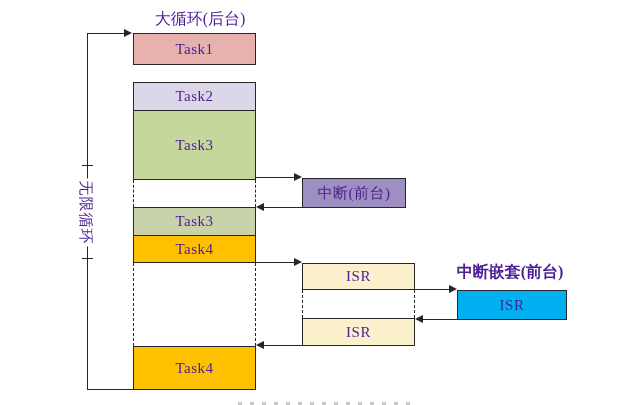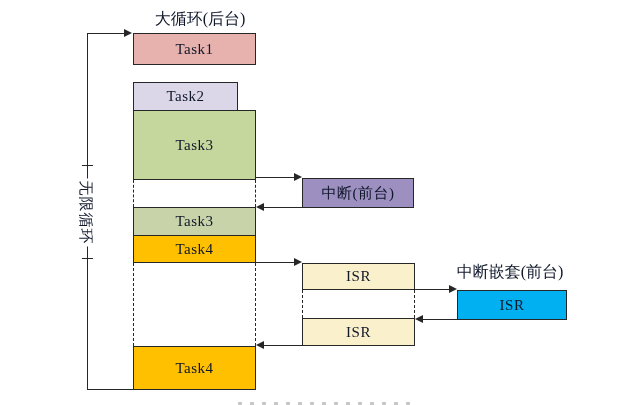--- a/index.html
+++ b/index.html
@@ -1,18 +1,18 @@
 <!DOCTYPE html>
 <html><head>
 <meta charset="utf-8">
 <style>
   html,body{margin:0;padding:0;background:#ffffff;}
   #figure{
     position:relative;width:641px;height:405px;background:#ffffff;overflow:hidden;
-    font-family:"Liberation Serif","DejaVu Serif",serif;color:#0f172a;
+    font-family:"Liberation Serif","DejaVu Serif",serif;color:#4c1d95;
   }
   .box{
     position:absolute;box-sizing:border-box;border:1px solid #262626;
     display:flex;align-items:center;justify-content:center;
     font-size:15px;letter-spacing:0.5px;
   }
   .hline{position:absolute;height:0;border-top:1px solid #262626;}
   .vline{position:absolute;width:0;border-left:1px solid #262626;}
   .vdash{position:absolute;width:0;border-left:1px dashed #262626;}
   .arrR{position:absolute;width:0;height:0;border-left:8px solid #262626;border-top:4px solid transparent;border-bottom:4px solid transparent;}
@@ -45,21 +45,21 @@
   <div class="hline" style="left:87px;top:389px;width:47px;"></div>
   <div class="hline" style="left:82px;top:165px;width:11px;"></div>
   <div class="hline" style="left:82px;top:258px;width:11px;"></div>
   <div class="vlabel">
     <span>无限循环</span>
   </div>
 
   <div class="box" style="left: 133px; top: 33px; width: 123px; height: 32px; background: rgb(231, 177, 173);">
     <span>Task1</span>
   </div>
-  <div class="box" style="left: 133px; top: 82px; width: 105px; height: 29px; background: rgb(220, 215, 232); align-items: center;">
+  <div class="box" style="left: 133px; top: 82px; width: 123px; height: 29px; background: rgb(220, 215, 232); align-items: center;">
     <span>Task2</span>
   </div>
   <div class="box" style="left: 133px; top: 110px; width: 123px; height: 70px; background: rgb(197, 215, 157);">
     <span>Task3</span>
   </div>
 
   <div class="vdash" style="left:133px;top:180px;height:27px;"></div>
   <div class="vdash" style="left:255px;top:180px;height:27px;"></div>
 
   <div class="box" style="left: 133px; top: 207px; width: 123px; height: 29px; background: rgb(200, 211, 169);">
@@ -69,34 +69,34 @@
     <span>Task4</span>
   </div>
 
   <div class="vdash" style="left:133px;top:263px;height:83px;"></div>
   <div class="vdash" style="left:255px;top:263px;height:83px;"></div>
 
   <div class="box" style="left: 133px; top: 346px; width: 123px; height: 44px; background: rgb(255, 192, 0);">
     <span>Task4</span>
   </div>
 
-  <div class="box" style="left: 302px; top: 178px; width: 112px; height: 30px; background: rgb(158, 143, 193);">
+  <div class="box" style="left: 302px; top: 178px; width: 104px; height: 30px; background: rgb(158, 143, 193);">
     <span>中断(前台)</span>
   </div>
 
   <div class="box" style="left: 302px; top: 263px; width: 113px; height: 27px; background: rgb(251, 240, 204);">
     <span>ISR</span>
   </div>
   <div class="vdash" style="left:302px;top:290px;height:28px;"></div>
   <div class="vdash" style="left:414px;top:290px;height:28px;"></div>
   <div class="box" style="left: 302px; top: 318px; width: 113px; height: 28px; background: rgb(251, 240, 204);">
     <span>ISR</span>
   </div>
 
-  <div class="title" style="left:445px;top:262px;width:130px;text-align:center;">中断嵌套(前台)</div>
+  <div class="title" style="left:445px;top:262px;width:130px;text-align:center;font-weight:bold;">中断嵌套(前台)</div>
   <div class="box" style="left: 457px; top: 290px; width: 110px; height: 30px; background: rgb(0, 176, 240);">
     <span>ISR</span>
   </div>
 
   <div class="hline" style="left:256px;top:177px;width:40px;"></div>
   <div class="arrR" style="left:294px;top:173px;"></div>
 
   <div class="hline" style="left:264px;top:207px;width:38px;"></div>
   <div class="arrL" style="left:256px;top:203px;"></div>
 

